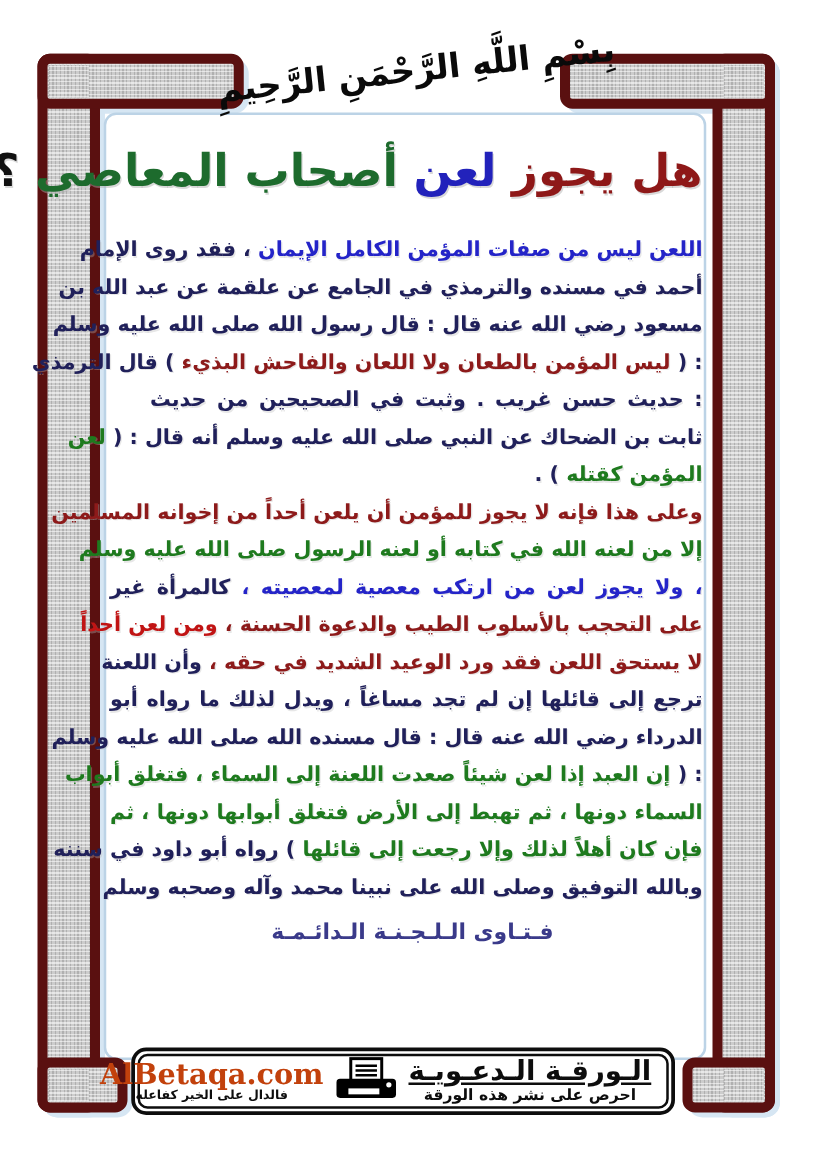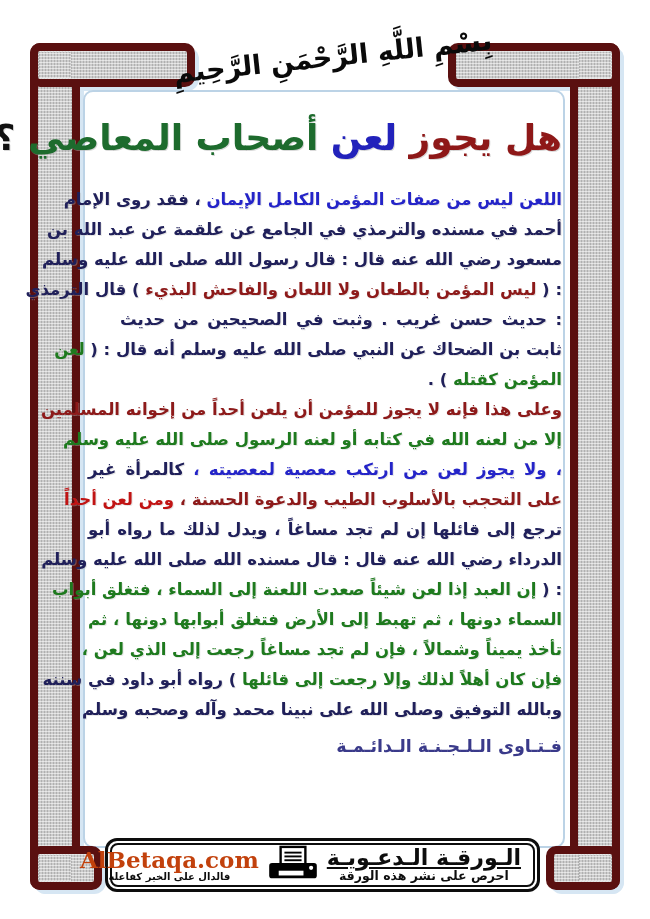--- a/index.html
+++ b/index.html
@@ -44,21 +44,21 @@
     margin:0 0 26px 0;text-shadow:1px 1px 0 rgba(170,170,170,.45);white-space:nowrap;
   }
   .body-lines{width:474px;}
   .line{
     height:30px;line-height:30px;font-size:16.5px;font-weight:bold;
     text-align:justify;text-align-last:justify;white-space:nowrap;
     text-shadow:1px 1px 0 rgba(185,185,185,.35);
   }
   .line.right{text-align:right;text-align-last:right;}
   .attribution{
-    margin-top:8px;font-size:17.5px;font-weight:bold;text-align:right;
+    margin-top:8px;font-size:17.5px;font-weight:bold;text-align:center;
     padding-left:10px;line-height:26px;
   }
   
   .footer-box{
     position:absolute;left:105px;top:838px;width:435px;height:54px;z-index:6;
     background:#fff;border:3px solid #0d0d0d;border-radius:12px;padding:2px;box-sizing:border-box;
   }
   .footer-inner{
     width:100%;height:100%;border:2px solid #0d0d0d;border-radius:8px;box-sizing:border-box;
     display:flex;direction:rtl;align-items:center;justify-content:space-between;
@@ -106,25 +106,25 @@
       <div class="line"><span style="color: rgb(32, 32, 90);">أحمد في مسنده والترمذي في الجامع عن علقمة عن عبد الله بن</span></div>
       <div class="line"><span style="color: rgb(32, 32, 90);">مسعود رضي الله عنه قال : قال رسول الله صلى الله عليه وسلم</span></div>
       <div class="line"><span style="color: rgb(32, 32, 90);">: ( </span><span style="color: rgb(141, 26, 26);">ليس المؤمن بالطعان ولا اللعان والفاحش البذيء</span><span style="color: rgb(32, 32, 90);"> ) قال الترمذي</span></div>
       <div class="line"><span style="color: rgb(32, 32, 90); margin-left: 32px;">: حديث حسن غريب . وثبت في الصحيحين من حديث</span></div>
       <div class="line"><span style="color: rgb(32, 32, 90);">ثابت بن الضحاك عن النبي صلى الله عليه وسلم أنه قال : ( </span><span style="color: rgb(30, 122, 30);">لعن</span></div>
       <div class="line right"><span style="color: rgb(30, 122, 30);">المؤمن كقتله</span><span style="color: rgb(32, 32, 90);"> ) .</span></div>
       <div class="line"><span style="color: rgb(141, 26, 26);">وعلى هذا فإنه لا يجوز للمؤمن أن يلعن أحداً من إخوانه المسلمين</span></div>
       <div class="line"><span style="color: rgb(30, 122, 30);">إلا من لعنه الله في كتابه أو لعنه الرسول صلى الله عليه وسلم</span></div>
       <div class="line"><span style="color: rgb(36, 36, 200);">، ولا يجوز لعن من ارتكب معصية لمعصيته ،</span><span style="color: rgb(32, 32, 90);"> كالمرأة غير</span></div>
       <div class="line"><span style="color: rgb(141, 26, 26);">على التحجب بالأسلوب الطيب والدعوة الحسنة ،</span><span style="color: rgb(193, 20, 20);"> ومن لعن أحداً</span></div>
+      <div class="line"><span style="color: rgb(141, 26, 26);">لا يستحق اللعن فقد ورد الوعيد الشديد في حقه ،</span><span style="color: rgb(32, 32, 90);"> وأن اللعنة</span></div>
       <div class="line"><span style="color: rgb(32, 32, 90);">ترجع إلى قائلها إن لم تجد مساغاً ، ويدل لذلك ما رواه أبو</span></div>
       <div class="line"><span style="color: rgb(32, 32, 90);">الدرداء رضي الله عنه قال : قال مسنده الله صلى الله عليه وسلم</span></div>
       <div class="line"><span style="color: rgb(32, 32, 90);">: ( </span><span style="color: rgb(30, 122, 30);">إن العبد إذا لعن شيئاً صعدت اللعنة إلى السماء ، فتغلق أبواب</span></div>
       <div class="line"><span style="color: rgb(30, 122, 30);">السماء دونها ، ثم تهبط إلى الأرض فتغلق أبوابها دونها ، ثم</span></div>
-      <div class="line"><span style="color: rgb(30, 122, 30);">تأخذ يميناً وشمالاً ، فإن لم تجد مساغاً رجعت إلى الذي لعن ،</span></div>
       <div class="line"><span style="color: rgb(30, 122, 30);">فإن كان أهلاً لذلك وإلا رجعت إلى قائلها</span><span style="color: rgb(32, 32, 90);"> ) رواه أبو داود في سننه</span></div>
       <div class="line"><span style="color: rgb(32, 32, 90);">وبالله التوفيق وصلى الله على نبينا محمد وآله وصحبه وسلم</span></div>
     </div>
   <div class="attribution" style="color: rgb(58, 58, 138);">فـتـاوى الـلـجـنـة الـدائـمـة</div>
 </div>
 
 <div class="footer-box">
   <div class="footer-inner">
     <div class="f-col">
       <span class="f-name">الـورقـة الـدعـويـة</span>

